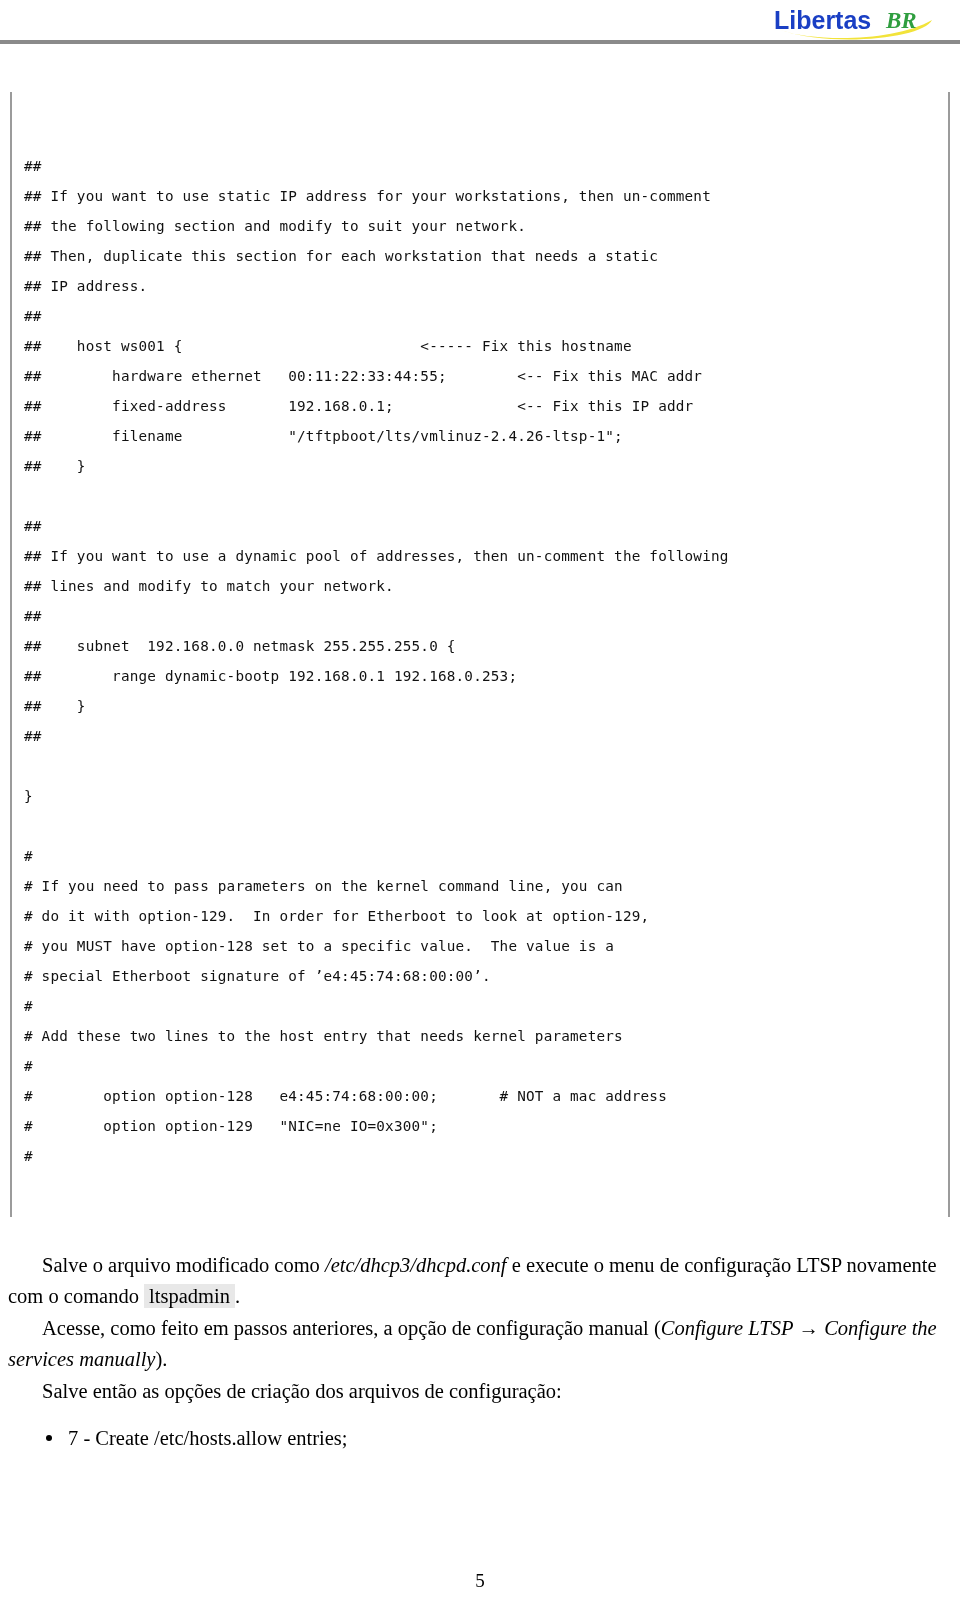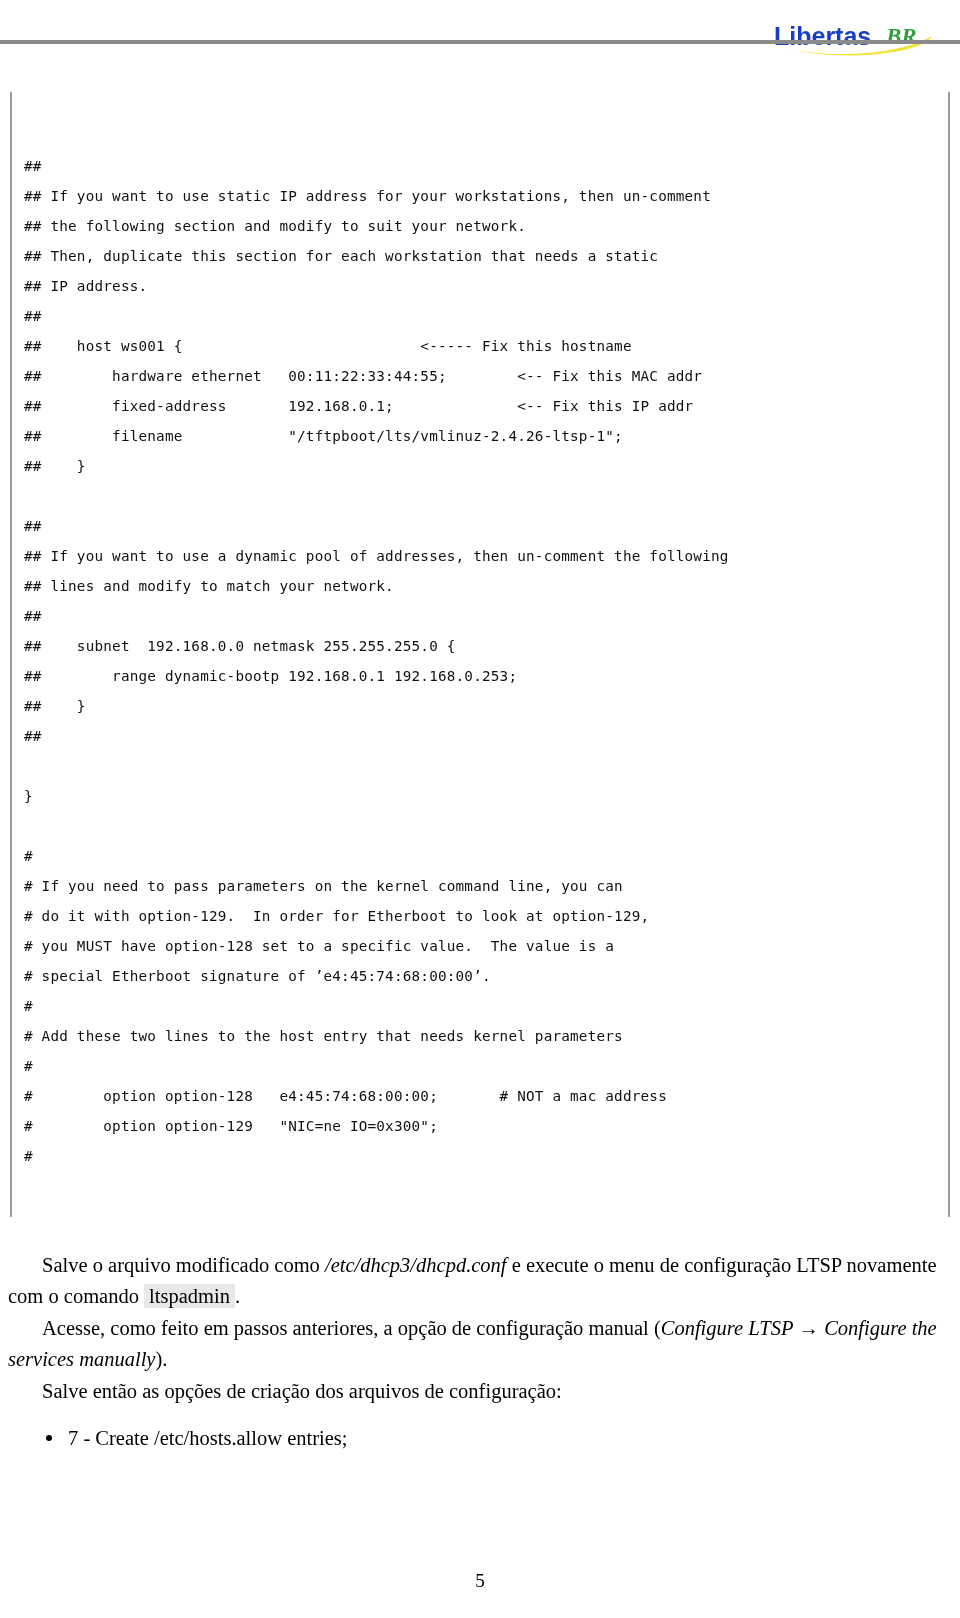--- a/index.html
+++ b/index.html
@@ -19,21 +19,21 @@
 
   
   .page-header {
     position: relative;
     height: 52px;
     width: 960px;
   }
   .logo {
     position: absolute;
     right: 16px;
-    top: 20px;
+    top: 4px;
     height: 34px;
     line-height: 34px;
     white-space: nowrap;
   }
   .logo svg { display: block; }
 
   .header-rule {
     position: absolute;
     left: 0;
     top: 40px;

